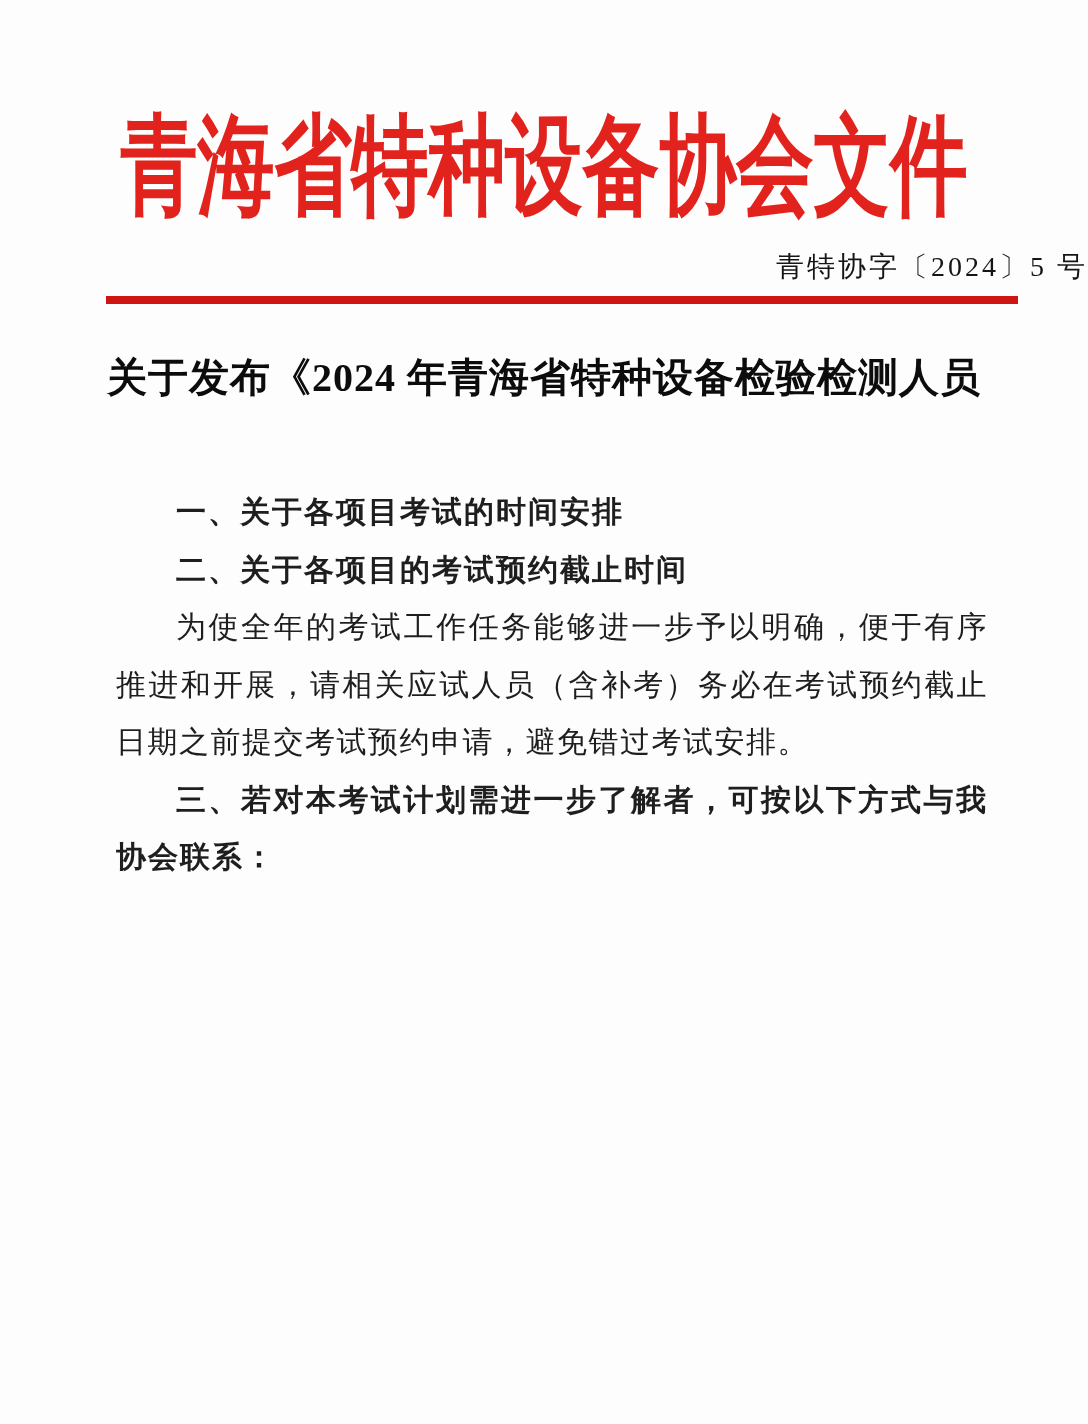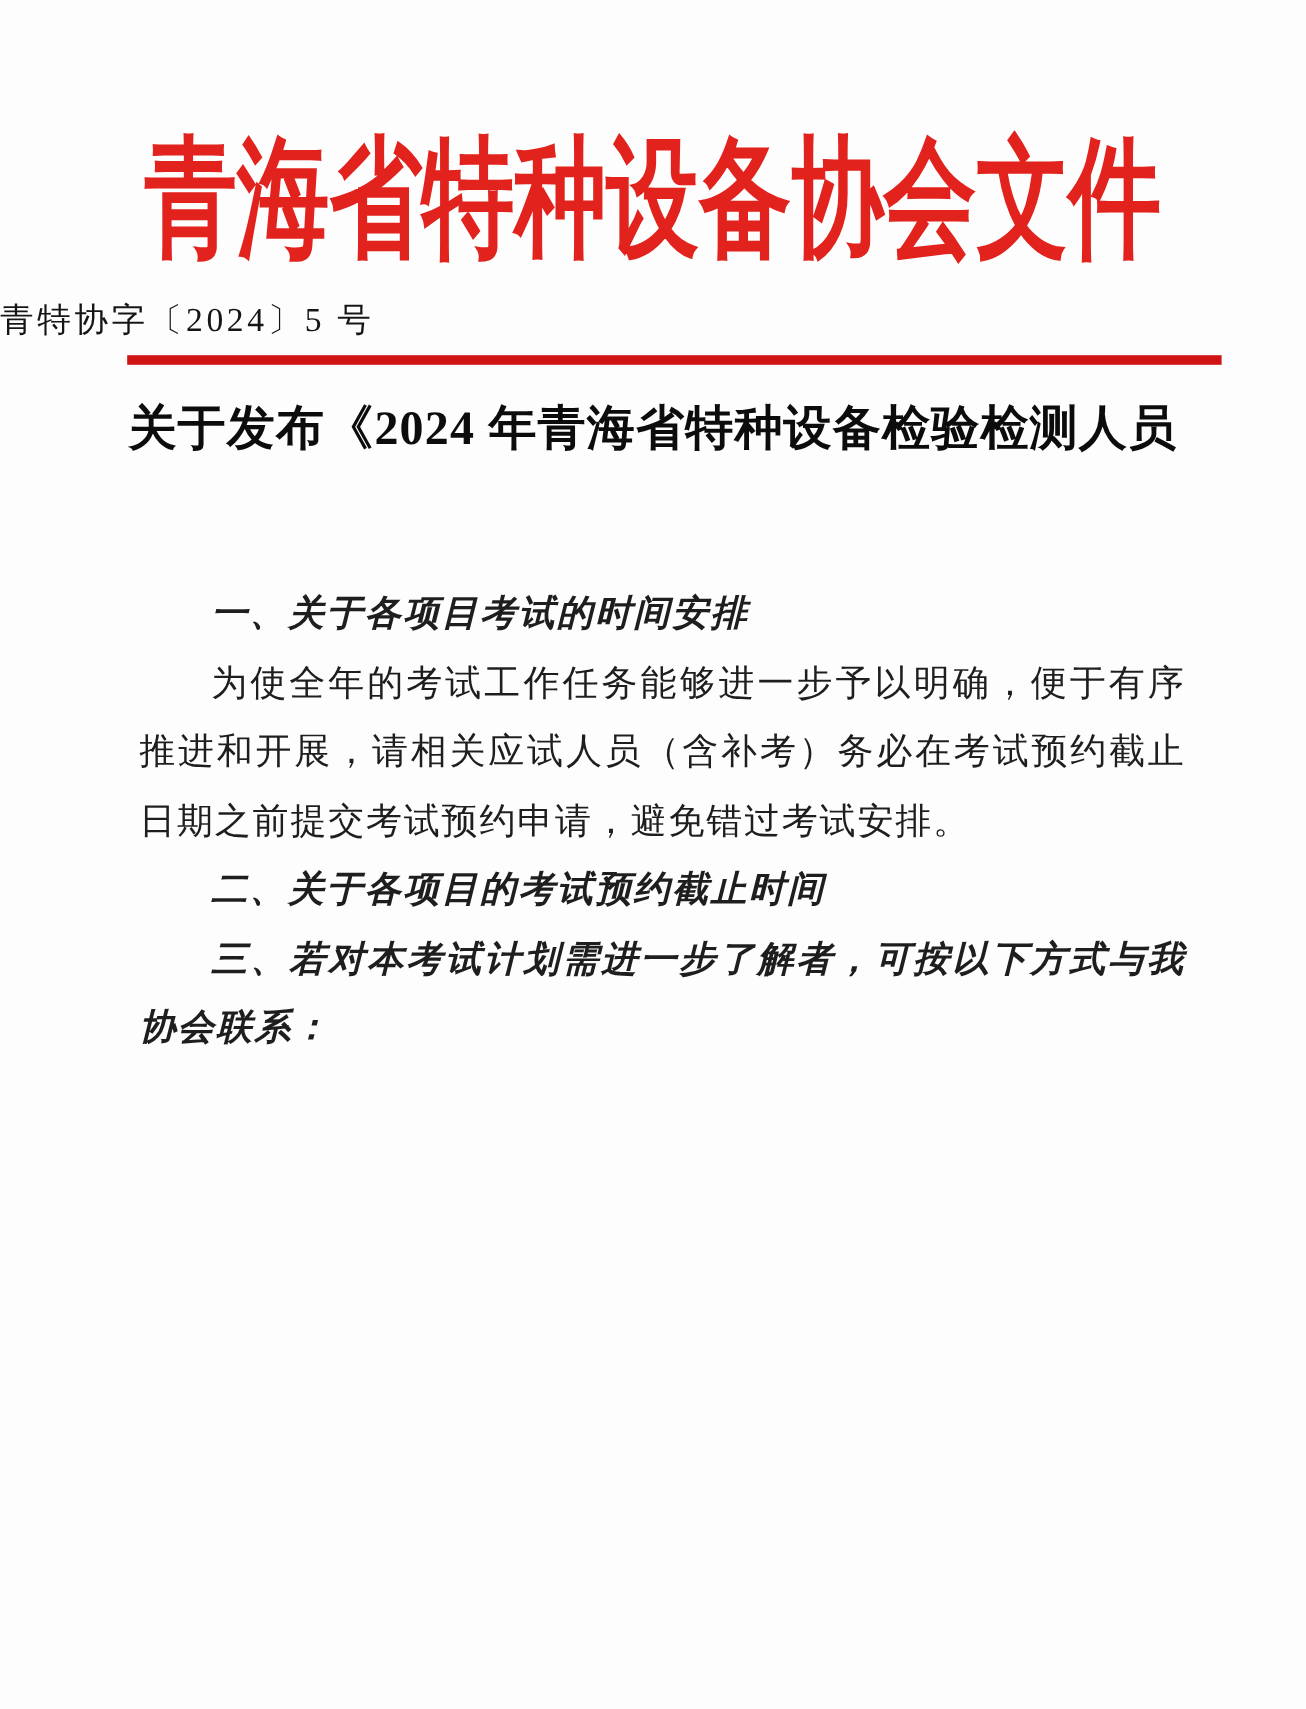--- a/index.html
+++ b/index.html
@@ -34,39 +34,39 @@
     transform: scaleY(1.42);
     transform-origin: center center;
     white-space: nowrap;
   }
   
   .docnum {
     position: absolute;
     top: 248px;
     left: 0;
     width: 100%;
-    text-align: left;
+    text-align: right;
     font-size: 28px;
     letter-spacing: 3px;
     color: #151515;
     white-space: nowrap;
   }
   
   .redline {
     position: absolute;
     top: 296px;
     left: 106px;
     width: 912px;
     height: 8px;
     background: var(--divider-red, #ce1513);
   }
   
   .doc-title {
     position: absolute;
-    top: 331px;
+    top: 352px;
     left: 0;
     width: 100%;
     text-align: center;
     font-weight: bold;
     font-size: 40px;
     line-height: 51px;
     letter-spacing: 1px;
     color: #0c0c0c;
     font-family: "Liberation Serif", "DejaVu Serif", serif;
   }
@@ -86,38 +86,37 @@
   .doc-body p {
     margin: 0;
     padding: 0;
   }
   .para { text-indent: 2em; }
   .salutation { text-indent: 0; }
   .heading {
     font-weight: bold;
     font-family: "Liberation Sans", "DejaVu Sans", sans-serif;
     letter-spacing: 2px;
-    font-style: italic;
   }
 </style>
 </head>
 <body>
 
 <div class="page" style="--masthead-red: #e2231d; --divider-red: #ce1513; --text-color: #1b1b1b;">
 
   <div class="masthead">青海省特种设备协会文件</div>
 
   <div class="docnum">青特协字〔2024〕5 号</div>
 
   <div class="redline"></div>
 
   <div class="doc-title">
     <div class="title-line">关于发布《2024 年青海省特种设备检验检测人员</div>
   </div>
 
   <div class="doc-body">
     <p class="para heading">一、关于各项目考试的时间安排</p>
+    <p class="para heading">二、关于各项目的考试预约截止时间</p>
     <p class="para">为使全年的考试工作任务能够进一步予以明确，便于有序推进和开展，请相关应试人员（含补考）务必在考试预约截止日期之前提交考试预约申请，避免错过考试安排。</p>
-    <p class="para heading">二、关于各项目的考试预约截止时间</p>
     <p class="para heading">三、若对本考试计划需进一步了解者，可按以下方式与我协会联系：</p>
   </div>
 
 </div>
 
 </body></html>

